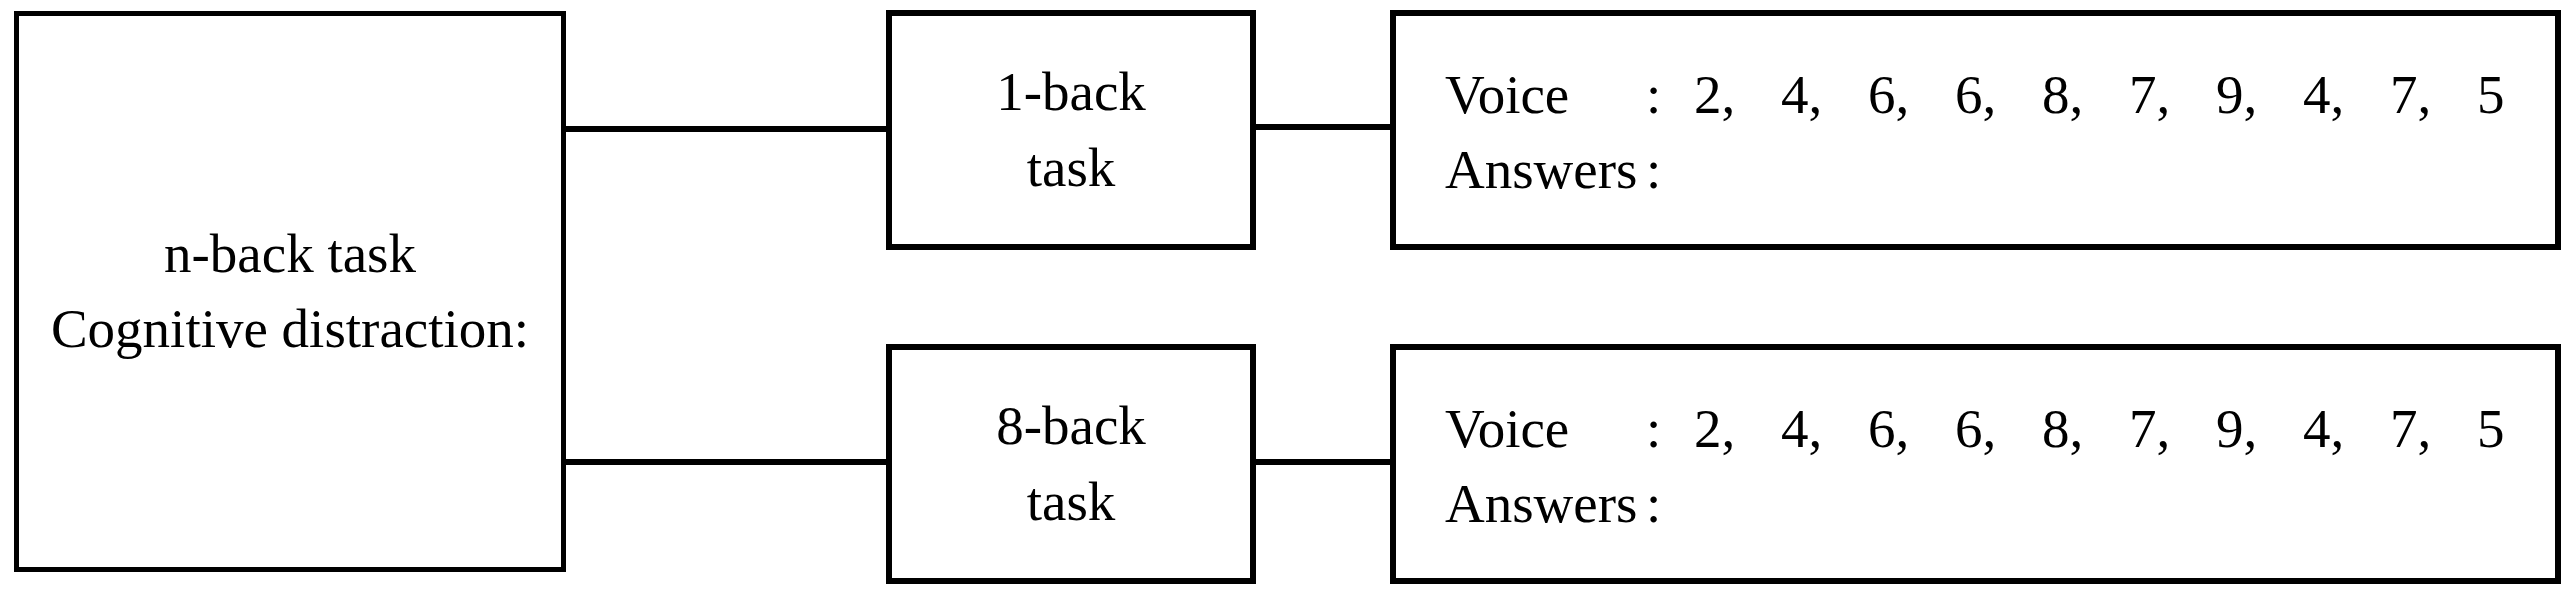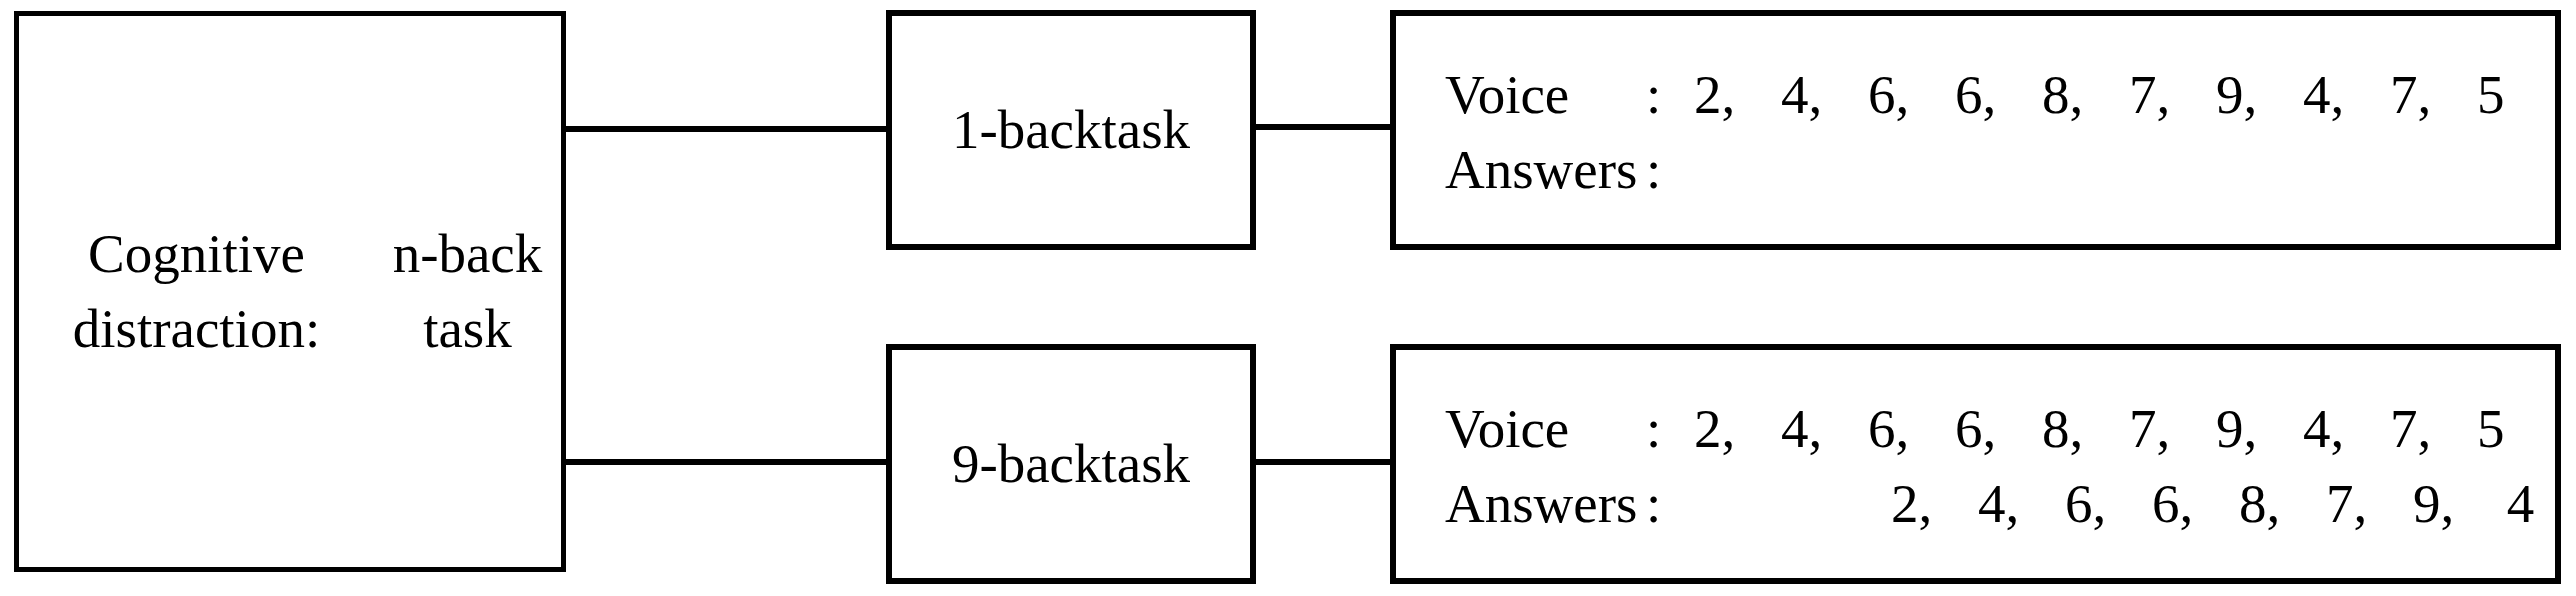--- a/index.html
+++ b/index.html
@@ -2,21 +2,21 @@
 <html style="font-size:13.3px"><head>
 <meta charset="utf-8">
 <style>
   html,body{margin:0;padding:0;background:#ffffff;}
   .canvas{
     position:relative;width:2576px;height:596px;background:#ffffff;
     font-family:"Liberation Serif","DejaVu Serif",serif;color:#000;font-size:55px;
     overflow:hidden;
   }
   .box{position:absolute;border:6.6px solid #000;box-sizing:border-box;background:#fff;}
-  .center-text{display:flex;flex-direction:row;align-items:center;justify-content:center;text-align:center;}
+  .center-text{display:flex;flex-direction:column;align-items:center;justify-content:center;text-align:right;}
   .root-box{left:14px;top:10.8px;width:552px;height:561px;border-width:5.8px;line-height:75px;}
   .nb-box{width:370px;height:240px;line-height:76px;}
   .nb1{left:886px;top:10px;}
   .nb2{left:886px;top:344px;}
   .seq-box{width:1171px;height:240px;left:1390px;padding-left:12px;}
   .seq1{top:10px;}
   .seq2{top:344px;}
   .connector{position:absolute;height:5.8px;background:#000;}
   .c1{left:566px;top:126px;width:320px;}
   .c2{left:1255px;top:124px;width:135px;}
@@ -29,22 +29,22 @@
   .rc{position:absolute;left:250px;}
   .digits{position:absolute;left:298px;white-space:nowrap;}
   .slot{display:inline-block;width:87px;}
 </style>
 </head>
 <body>
 
 <div class="canvas">
 
   <div class="box root-box center-text">
+    <div>n-back task</div>
     <div>Cognitive distraction:</div>
-    <div>n-back task</div>
   </div>
 
   <div class="connector c1"></div>
   <div class="connector c2"></div>
   <div class="connector c3"></div>
   <div class="connector c4"></div>
 
   <div class="box nb-box nb1 center-text">
     <div>1-back</div>
     <div>task</div>
@@ -56,31 +56,30 @@
       <span class="rc">:</span>
       <span class="digits" style="padding-left: 0px;"><span class="slot">2,</span><span class="slot">4,</span><span class="slot">6,</span><span class="slot">6,</span><span class="slot">8,</span><span class="slot">7,</span><span class="slot">9,</span><span class="slot">4,</span><span class="slot">7,</span><span class="slot">5</span></span>
     </div>
     <div class="dline l2">
       <span class="rl">Answers</span>
       <span class="rc">:</span>
     </div>
   </div>
 
   <div class="box nb-box nb2 center-text">
-    <div>9-back</div>
+    <div>8-back</div>
     <div>task</div>
   </div>
 
   <div class="box seq-box seq2">
     <div class="dline l1">
       <span class="rl">Voice</span>
       <span class="rc">:</span>
       <span class="digits" style="padding-left: 0px;"><span class="slot">2,</span><span class="slot">4,</span><span class="slot">6,</span><span class="slot">6,</span><span class="slot">8,</span><span class="slot">7,</span><span class="slot">9,</span><span class="slot">4,</span><span class="slot">7,</span><span class="slot">5</span></span>
     </div>
     <div class="dline l2">
       <span class="rl">Answers</span>
       <span class="rc">:</span>
-      <span class="digits" style="padding-left: 174px;"><span class="slot">2,</span><span class="slot">4,</span><span class="slot">6,</span><span class="slot">6,</span><span class="slot">8,</span><span class="slot">7,</span><span class="slot">9,</span><span class="slot">4</span></span>
     </div>
   </div>
 
 </div>
 
 
 </body></html>

